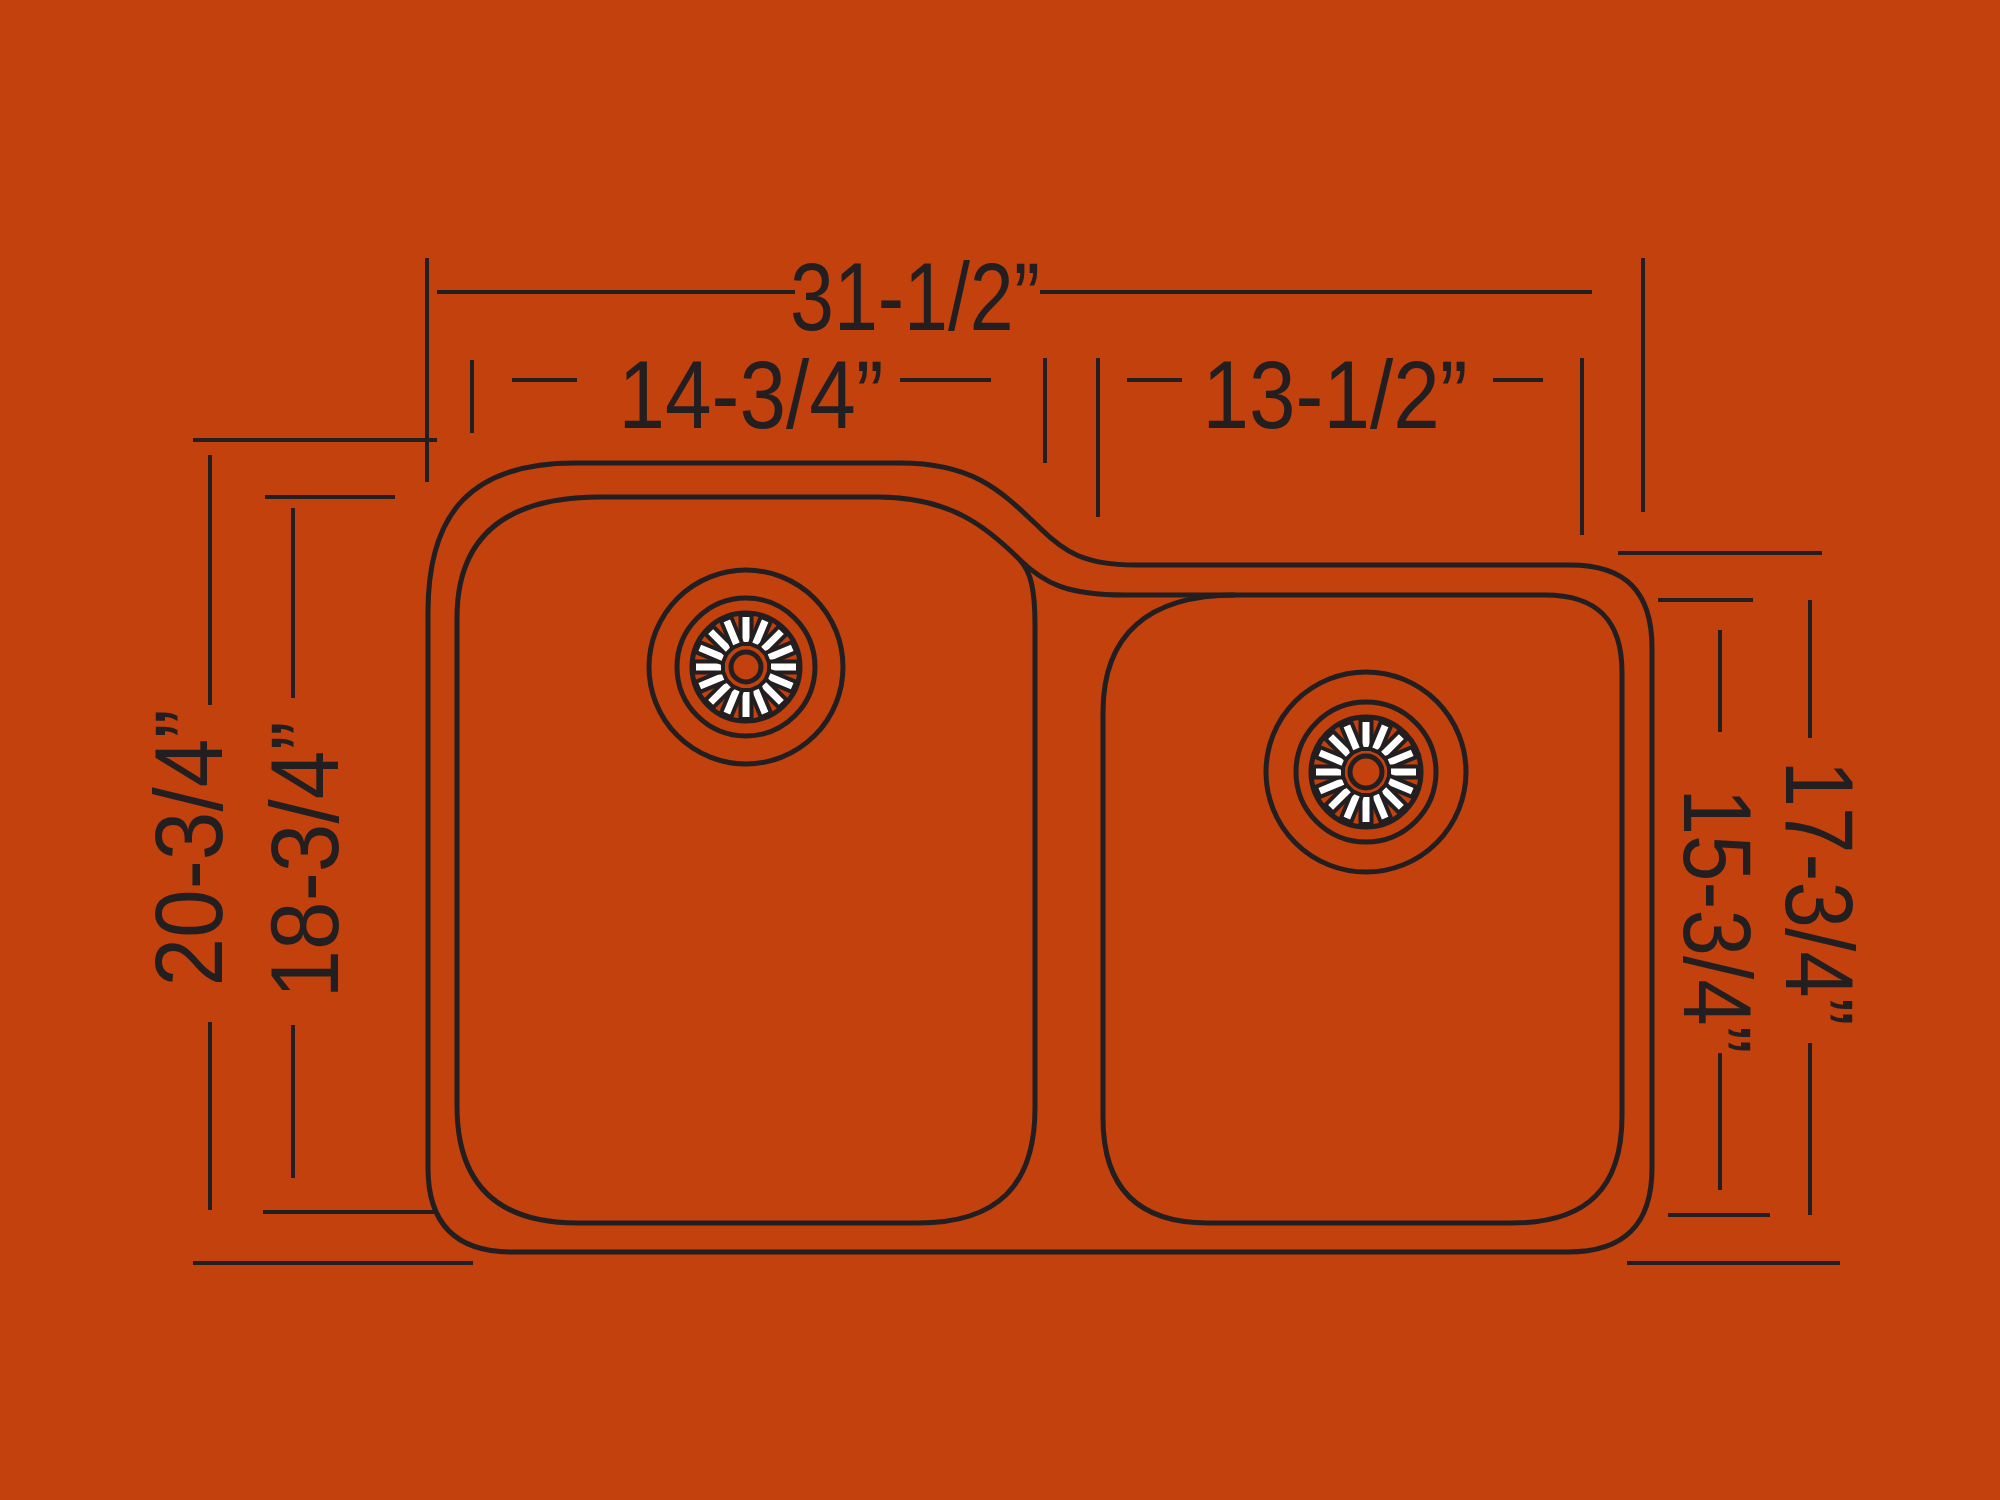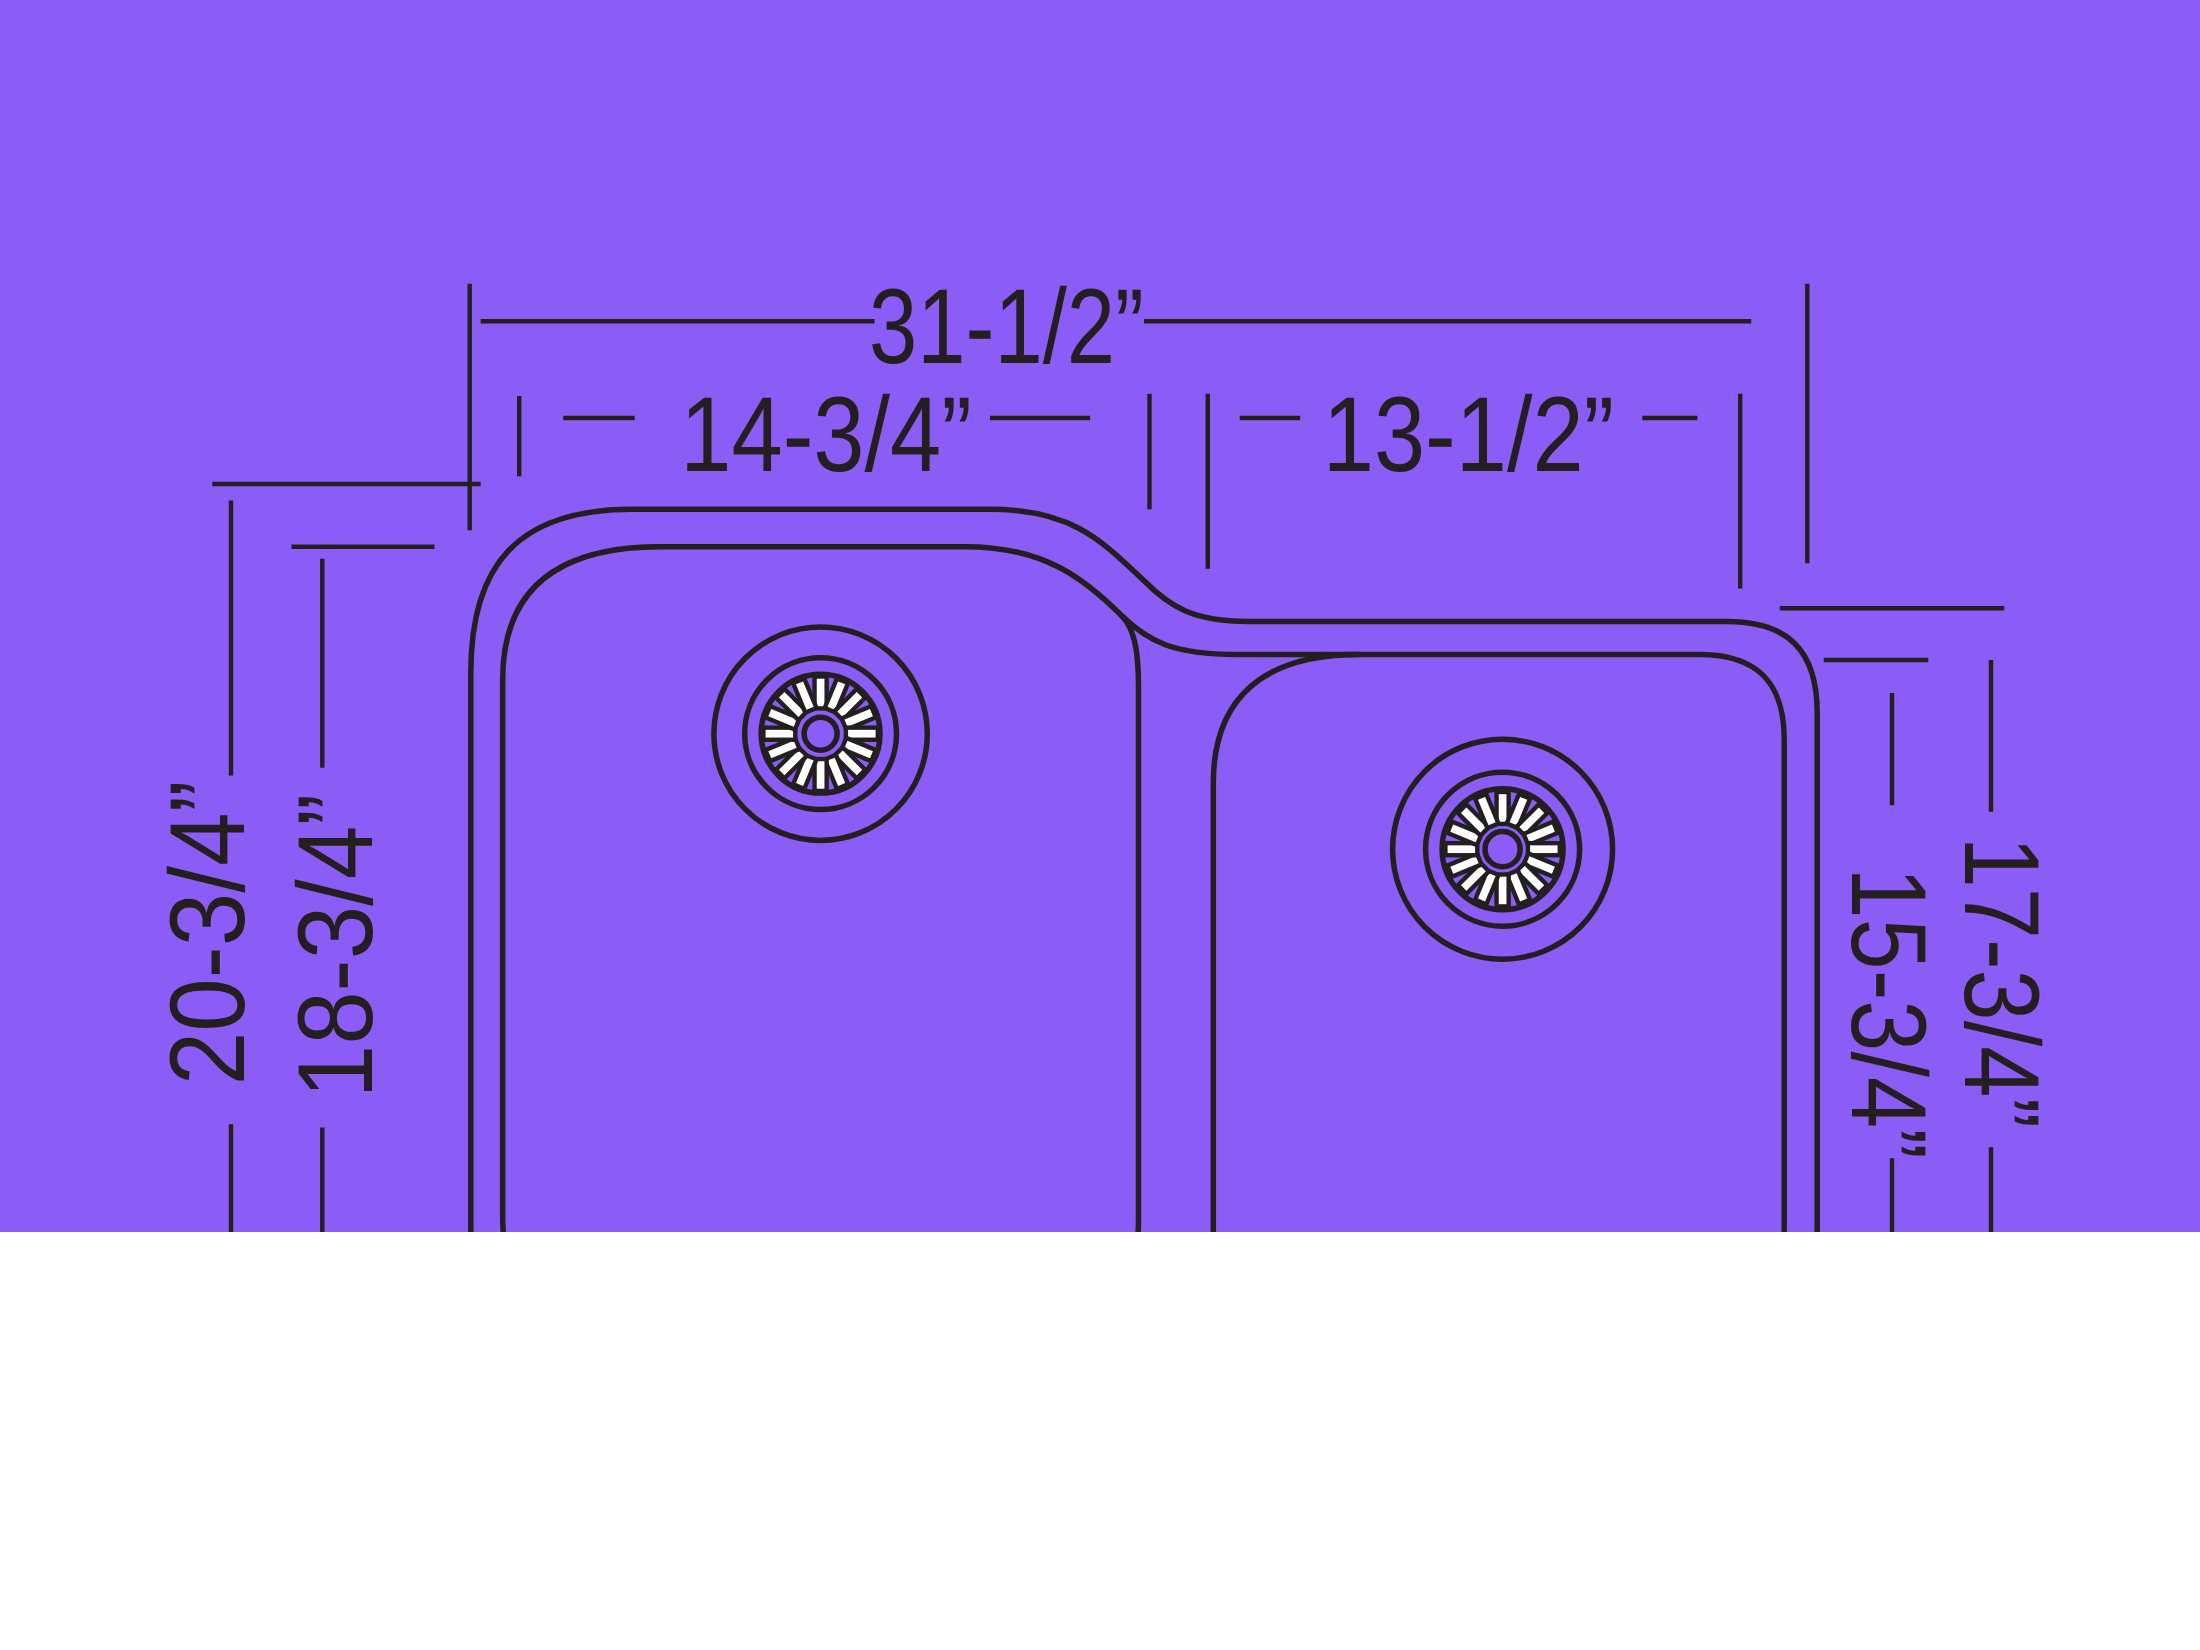--- a/index.html
+++ b/index.html
@@ -1,16 +1,16 @@
 <!DOCTYPE html>
 <html><head>
 <meta charset="utf-8">
 <style>
   html,body{margin:0;padding:0;background:#ffffff;}
-  .stage{width:2000px;height:1120px;background:#8b5cf6;position:relative;}
+  .stage{width:2000px;height:1500px;background:#c2410c;position:relative;}
   svg{display:block;width:2000px;height:1500px;}
   .outline{fill:none;stroke:#231f20;stroke-width:5;}
   .dim{stroke:#231f20;stroke-width:4;fill:none;}
   .dimtext{font-family:"Liberation Sans","DejaVu Sans",sans-serif;font-size:97px;fill:#231f20;text-anchor:middle;}
   .drain-ring{fill:none;stroke:#231f20;stroke-width:5;}
   g[data-drain] rect{fill:#ffffff;stroke:#231f20;stroke-width:4;}
 </style>
 </head>
 <body>
 

